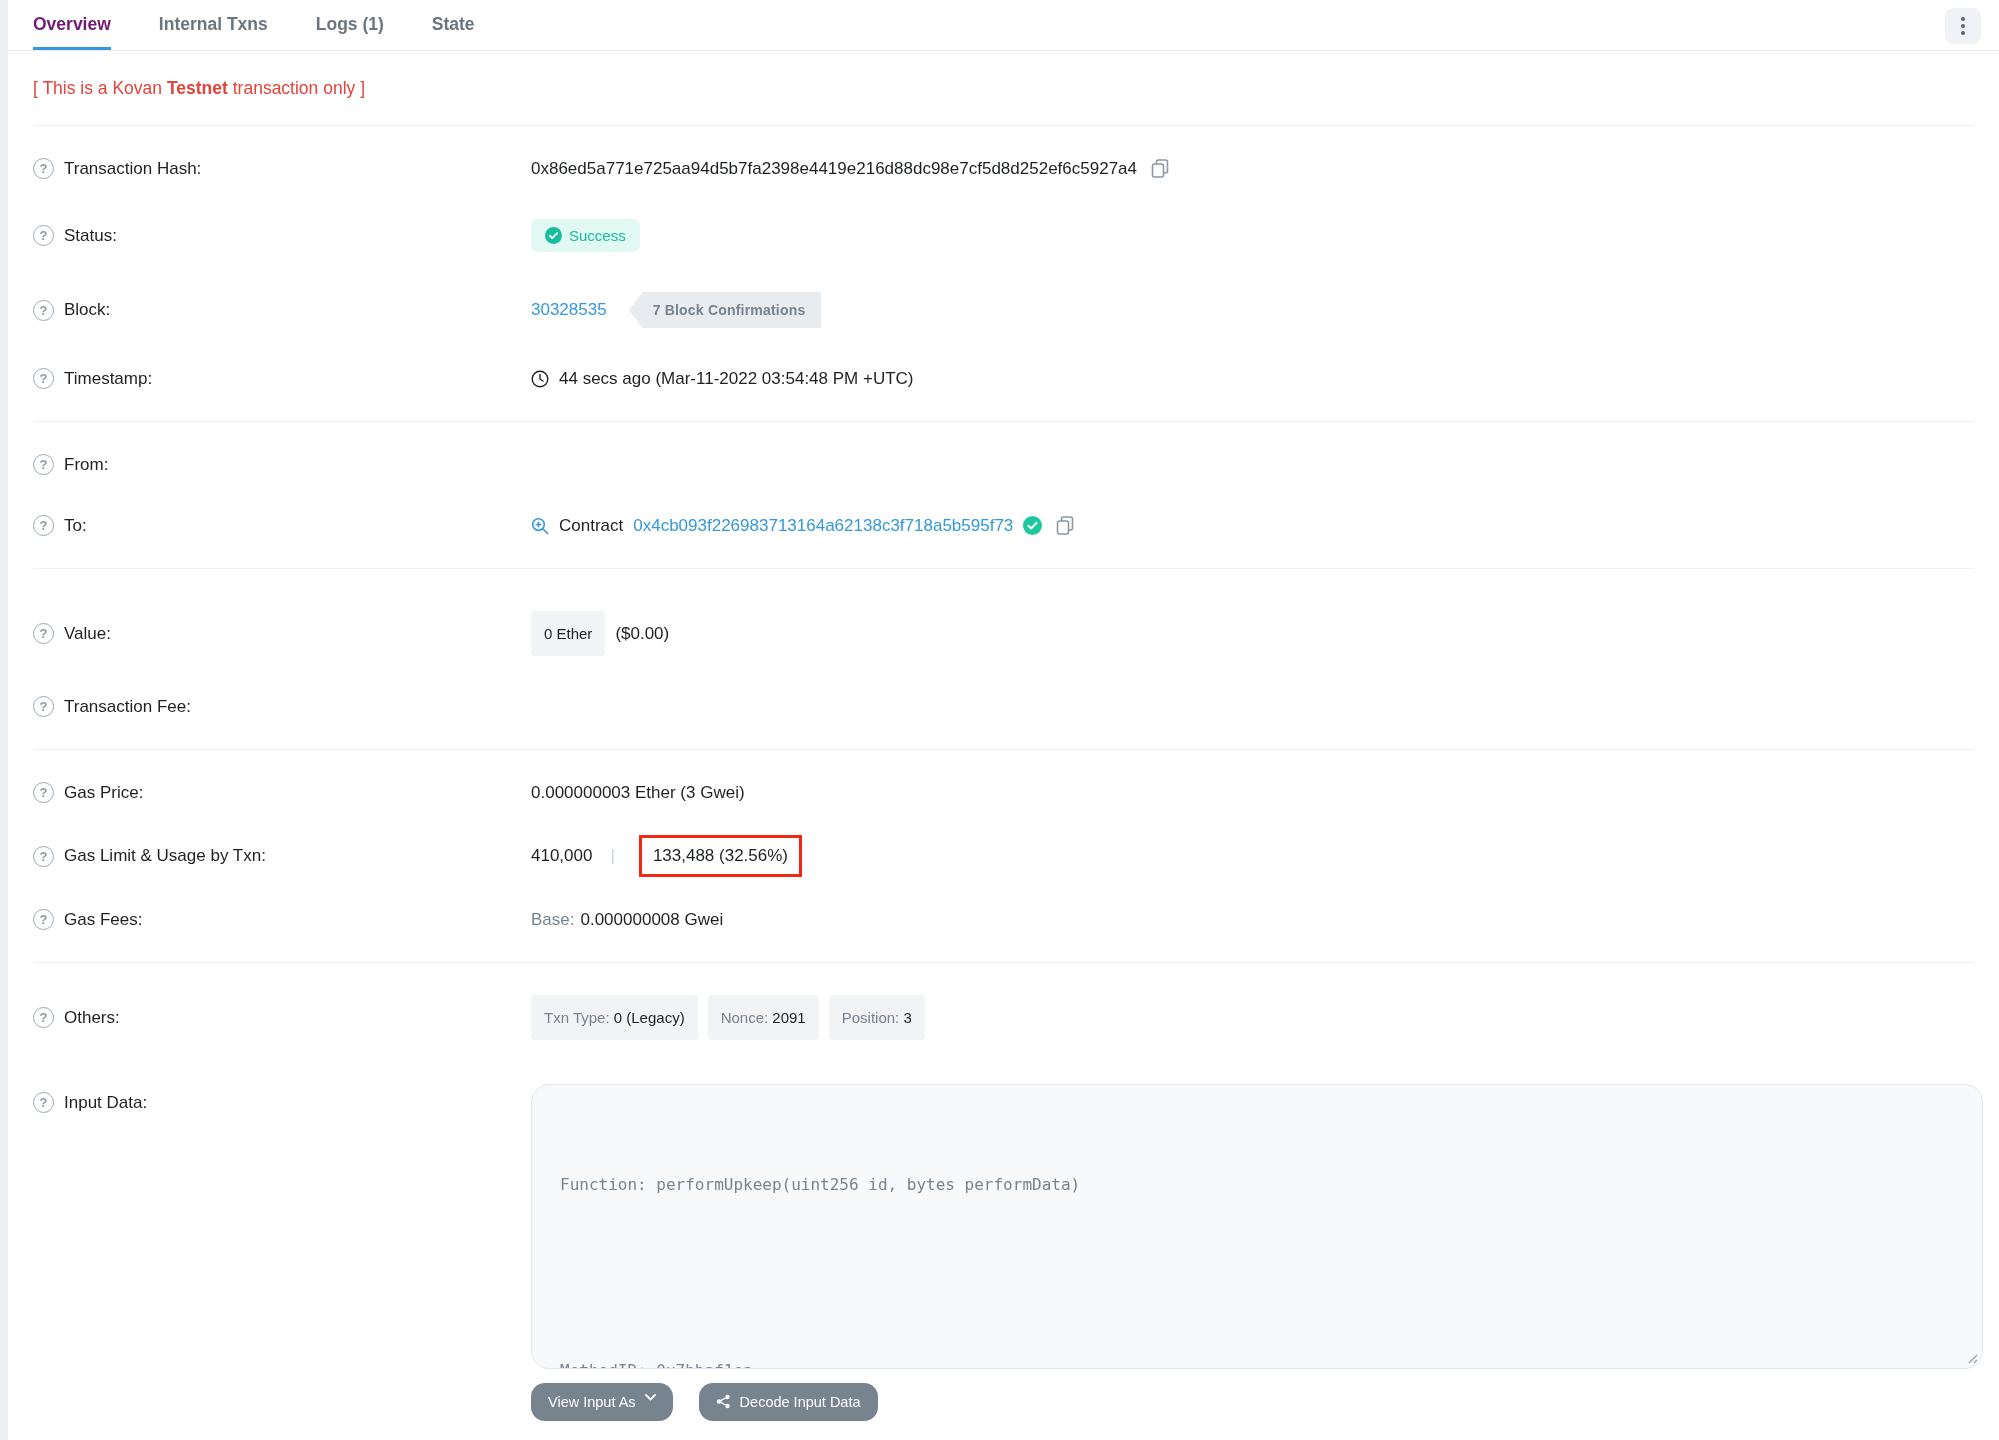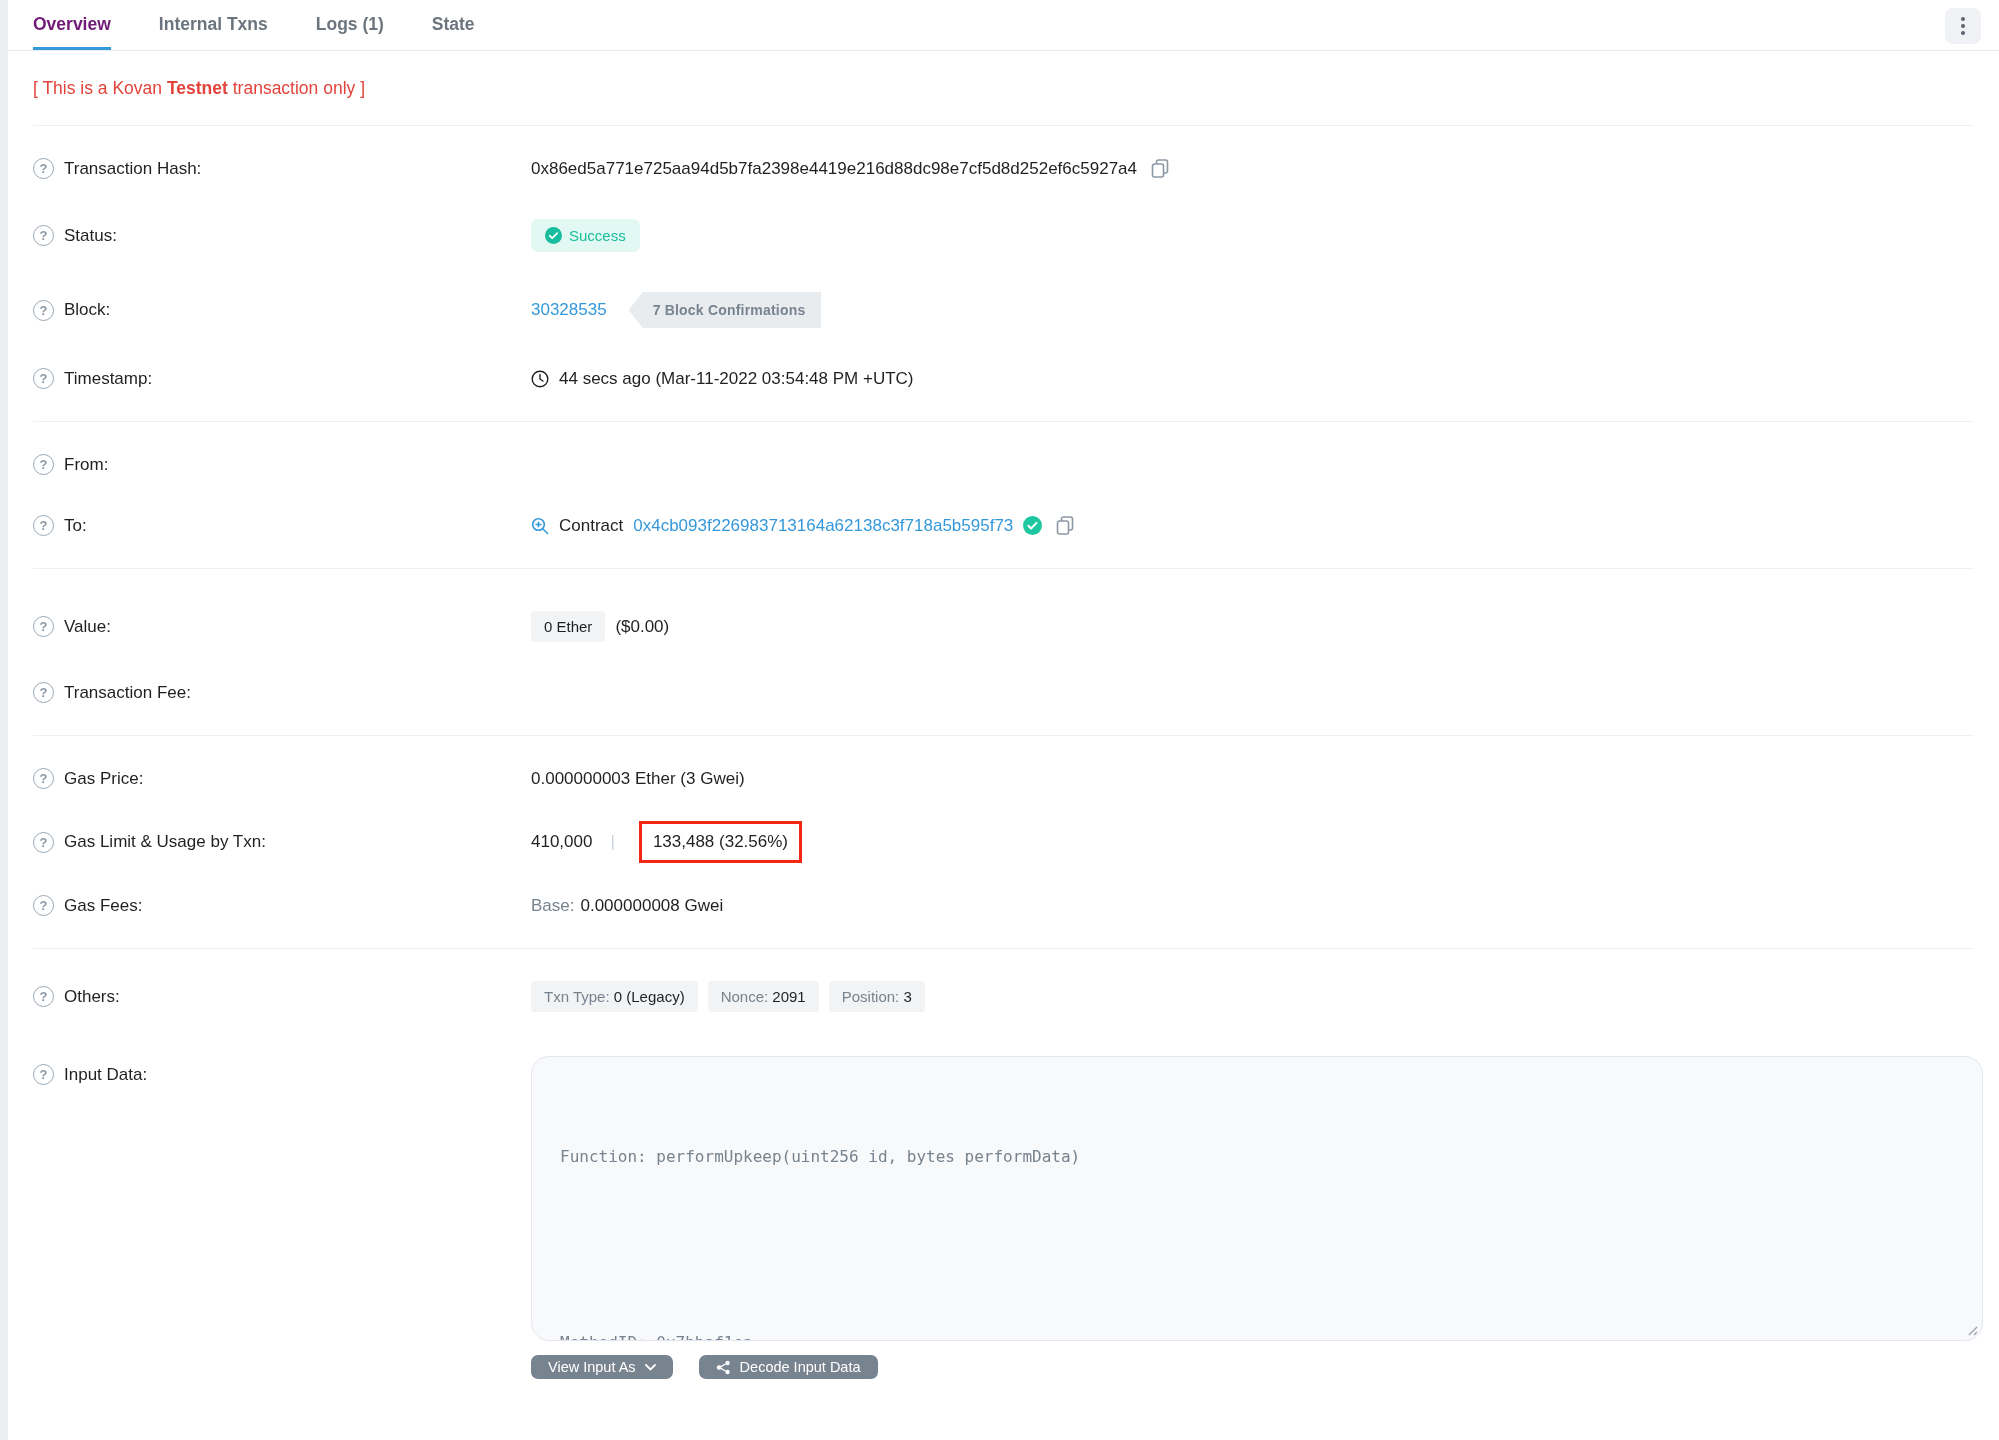--- a/index.html
+++ b/index.html
@@ -28,34 +28,34 @@
   .label-col { flex:0 0 498px; display:flex; align-items:center; gap:10px; color:#1e2022; }
   .qicon { width:21px; height:21px; flex:0 0 21px; border:1.4px solid #9aa7b3; border-radius:50%; color:#8c98a4; font-size:13px; font-weight:700; display:inline-flex; align-items:center; justify-content:center; cursor:pointer; }
   .value-col { display:flex; align-items:center; gap:10px; flex:1; min-width:0; }
   a.link { color:#3498db; text-decoration:none; cursor:pointer; }
 
   .copy-btn { background:none; border:none; cursor:pointer; display:inline-flex; padding:0; margin-left:4px; }
 
   
   .badge-success { display:inline-flex; align-items:center; gap:7px; background:#e2f8f2; color:#17bd9d; font-size:15px; font-weight:400; border-radius:7px; padding:8px 14px; }
   .conf-badge { background:#e9ecef; color:#77838f; font-size:14px; font-weight:600; letter-spacing:.2px; padding:10px 16px 10px 24px; margin-left:12px; clip-path:polygon(14px 0, 100% 0, 100% 100%, 14px 100%, 0 50%); }
-  .gray-badge { background:#f1f3f5; border-radius:4px; padding:7px 13px; font-size:15px; color:#1e2022; white-space:nowrap; }
+  .gray-badge { background:#f1f3f5; border-radius:4px; padding:14px 13px; font-size:15px; color:#1e2022; white-space:nowrap; }
   .gray-badge .bl { color:#77838f; }
 
   
   .pipe { color:#cbd3dc; margin:0 8px; }
   .red-box { display:inline-block; border:3px solid #f42812; padding:8px 11px; margin-left:6px; }
 
   .muted-label { color:#77838f; }
 
   
   .input-box { position:relative; width:1452px; height:285px; background:#f8f9fa; border:1px solid #e3e6ef; border-radius:18px; padding:22px 28px; overflow:hidden; font-family:"DejaVu Sans Mono","Liberation Mono",monospace; font-size:16px; line-height:31px; color:#77838f; white-space:pre; cursor:text; }
   .grip { position:absolute; right:4px; bottom:4px; }
   .btn-row { margin-top:14px; display:flex; gap:26px; }
-  .slate-btn { display:inline-flex; align-items:center; gap:9px; background:#77838f; color:#fff; border:none; border-radius:7px; font-size:14.5px; font-weight:400; padding:4px 17px; cursor:pointer; font-family:inherit; }
+  .slate-btn { display:inline-flex; align-items:flex-start; gap:9px; background:#77838f; color:#fff; border:none; border-radius:14px; font-size:14.5px; font-weight:400; padding:11px 17px; cursor:pointer; font-family:inherit; }
 </style>
 </head>
 <body>
 
 <div class="page">
 
   <div class="tabbar">
     <div class="tab active">Overview</div>
     <div class="tab">Internal Txns</div>
     <div class="tab">Logs (1)</div>

